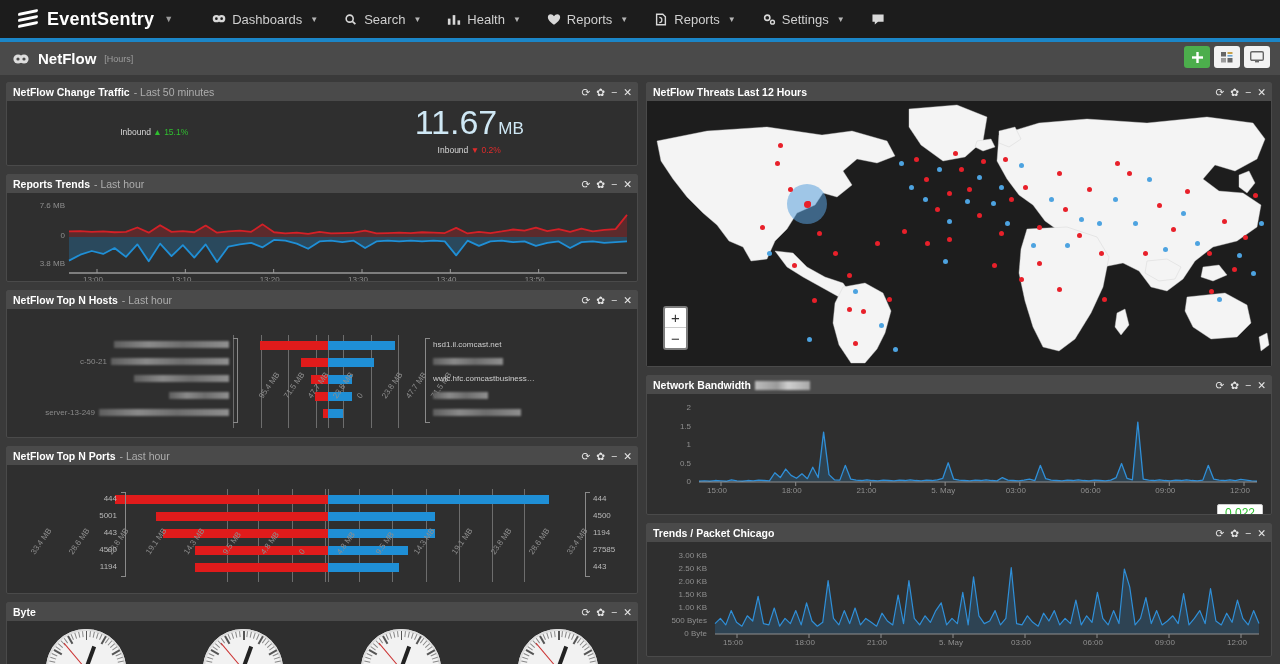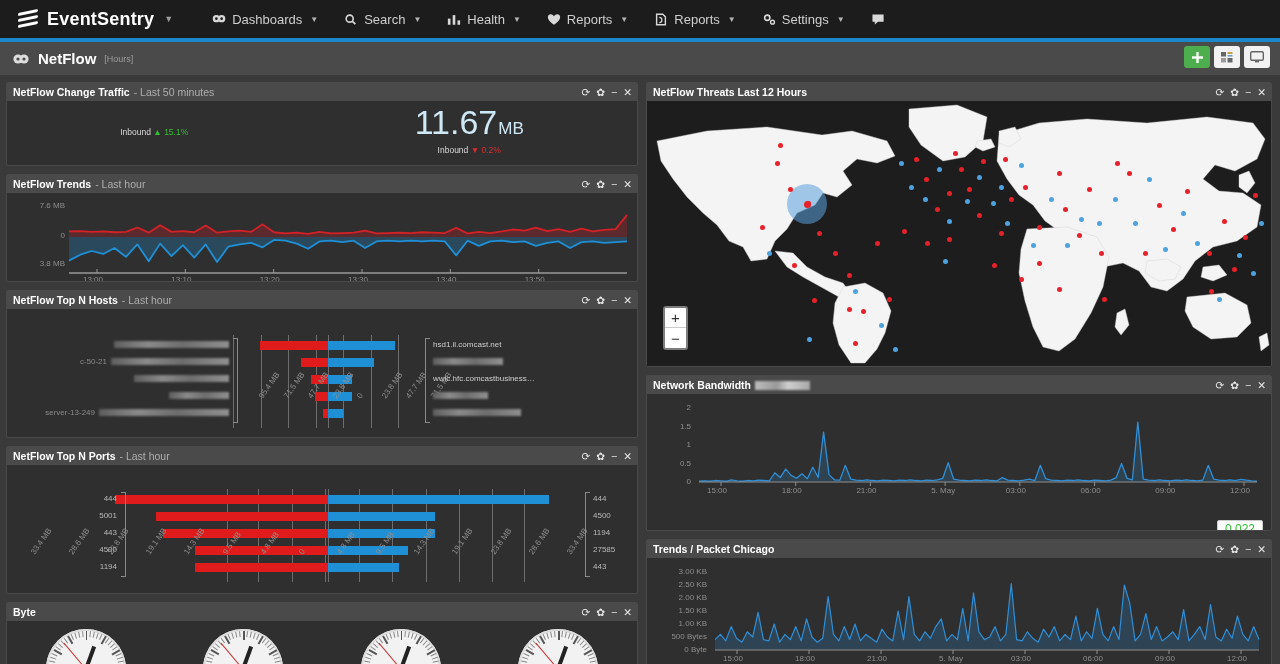--- a/index.html
+++ b/index.html
@@ -262,21 +262,21 @@
               <span>Inbound</span>
               <span class="down">▼ <span>0.2%</span></span>
             </div>
           </div>
         </div>
       </div>
     </div>
 
     <div class="panel" style="height:111px">
       <div class="panel-head">
-        <span class="panel-title">NetFlow Trends</span>
+        <span class="panel-title">Reports Trends</span>
         <span class="panel-sub">- Last hour</span>
         <span class="panel-tools">
           <span class="ptool">⟳</span>
           <span class="ptool">✿</span>
           <span class="ptool">−</span>
           <span class="ptool">✕</span>
         </span>
       </div>
       <div class="panel-body">
         <div class="chart" id="trends-chart"><svg width="632" height="92" viewBox="0 0 632 92">
@@ -675,21 +675,21 @@
             <div class="dot blue" style="left: 296px; top: 158px; width: 5px; height: 5px;"></div>
             <div class="dot red" style="left: 157px; top: 100px; width: 7px; height: 7px;"></div>
           </div>
         <div class="zoomctl">
           <div>+</div>
           <div>−</div>
         </div>
       </div>
     </div>
 
-    <div class="panel" style="height:156px">
+    <div class="panel" style="height:140px">
       <div class="panel-head">
         <span class="panel-title">Network Bandwidth</span>
         <span class="redact" style="width:55px"></span>
         <span class="panel-tools">
           <span class="ptool">⟳</span>
           <span class="ptool">✿</span>
           <span class="ptool">−</span>
           <span class="ptool">✕</span>
         </span>
       </div>

